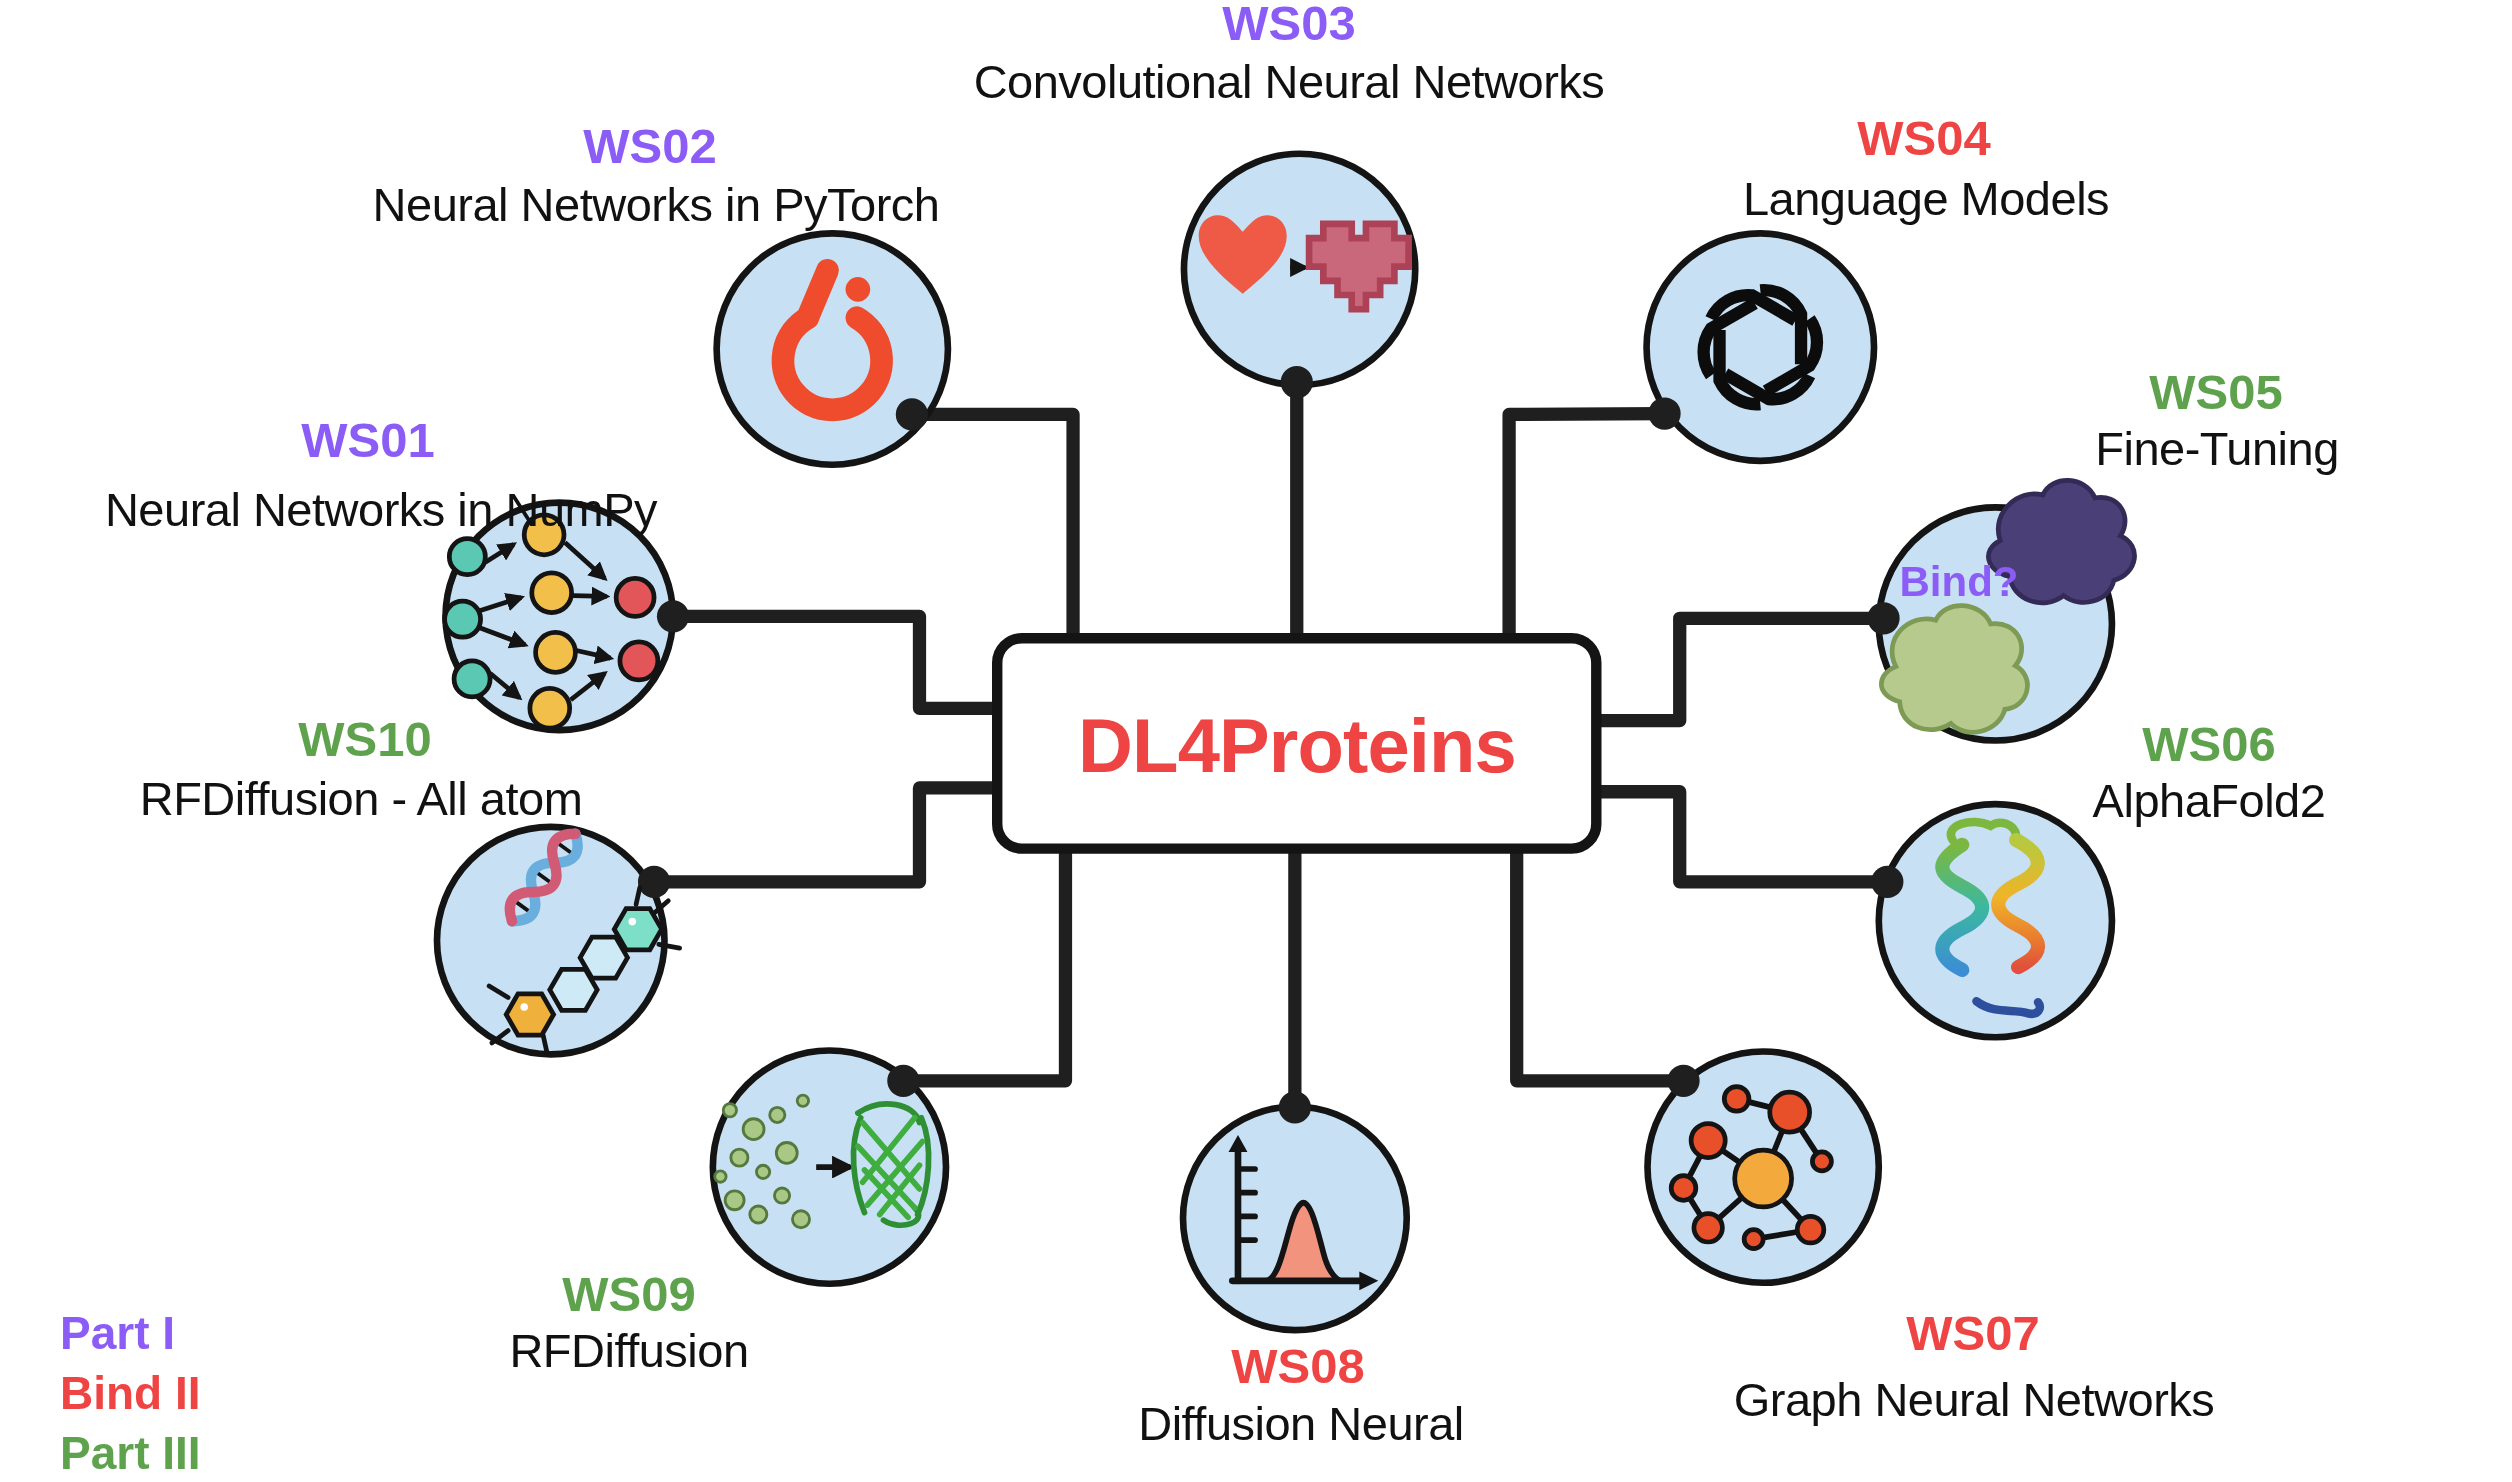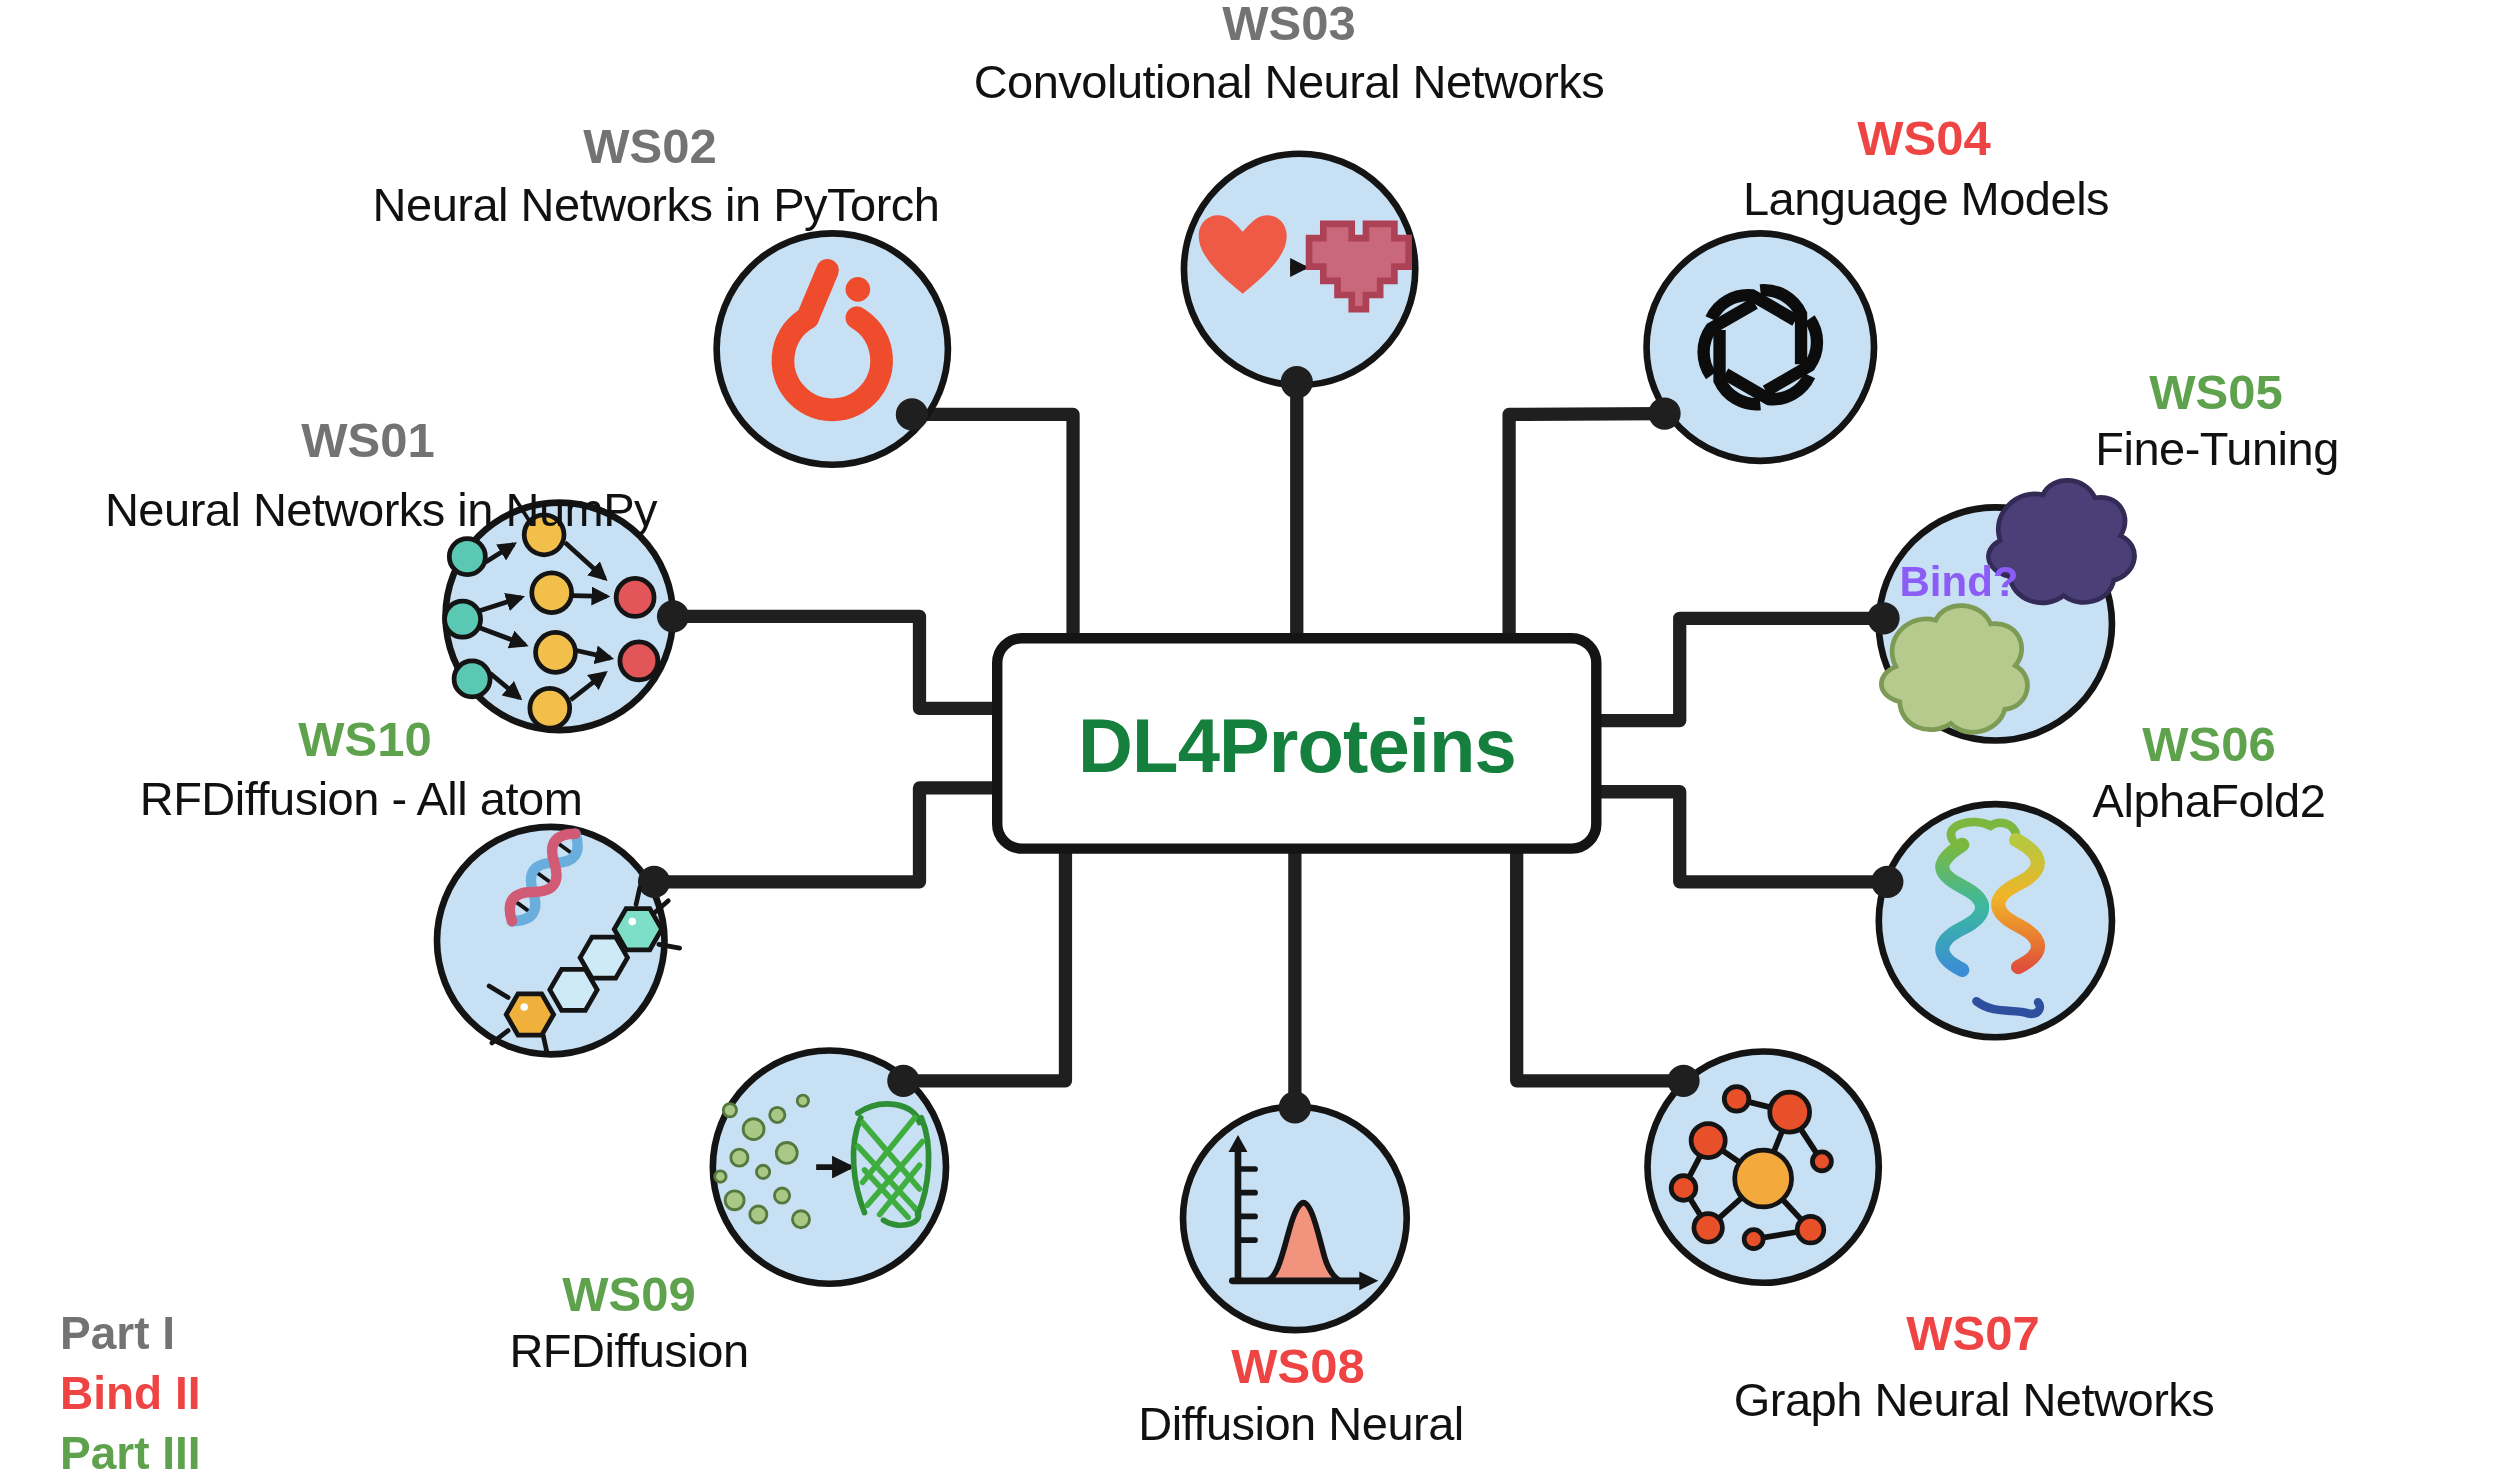--- a/index.html
+++ b/index.html
@@ -11,26 +11,26 @@
     font-family:"Liberation Sans","DejaVu Sans",sans-serif;
   }
   #art{position:absolute;left:0;top:0;width:2512px;height:1483px;z-index:1;}
   .lbl{
     position:absolute;z-index:2;white-space:nowrap;
     transform:translate(-50%,-50%);
     text-align:center;color:#111;line-height:1;
   }
   .code{font-size:49px;font-weight:bold;}
   .sub{font-size:47px;font-weight:normal;letter-spacing:-0.5px;}
-  .part-blue{color:#737373;text-align:center;}
+  .part-blue{color:#8b5cf6;text-align:center;}
   .part-pink{color:#ef4444;}
   .part-green{color:#5ea24d;}
   .center-title{
     position:absolute;z-index:2;transform:translate(-50%,-50%);
-    font-size:76px;font-weight:bold;color:#15803d;letter-spacing:-0.9px;white-space:nowrap;
+    font-size:76px;font-weight:bold;color:#ef4444;letter-spacing:-0.9px;white-space:nowrap;
   }
   .bind-text{
     position:absolute;z-index:2;transform:translate(-50%,-50%);
     font-size:42px;font-weight:bold;color:#8b5cf6;white-space:nowrap;
   }
   .legend{position:absolute;left:60px;top:1306px;z-index:2;}
   .legend-item{
     position:absolute;left:0;transform:translate(0,-50%);
     font-size:46px;font-weight:bold;white-space:nowrap;line-height:1;
   }

